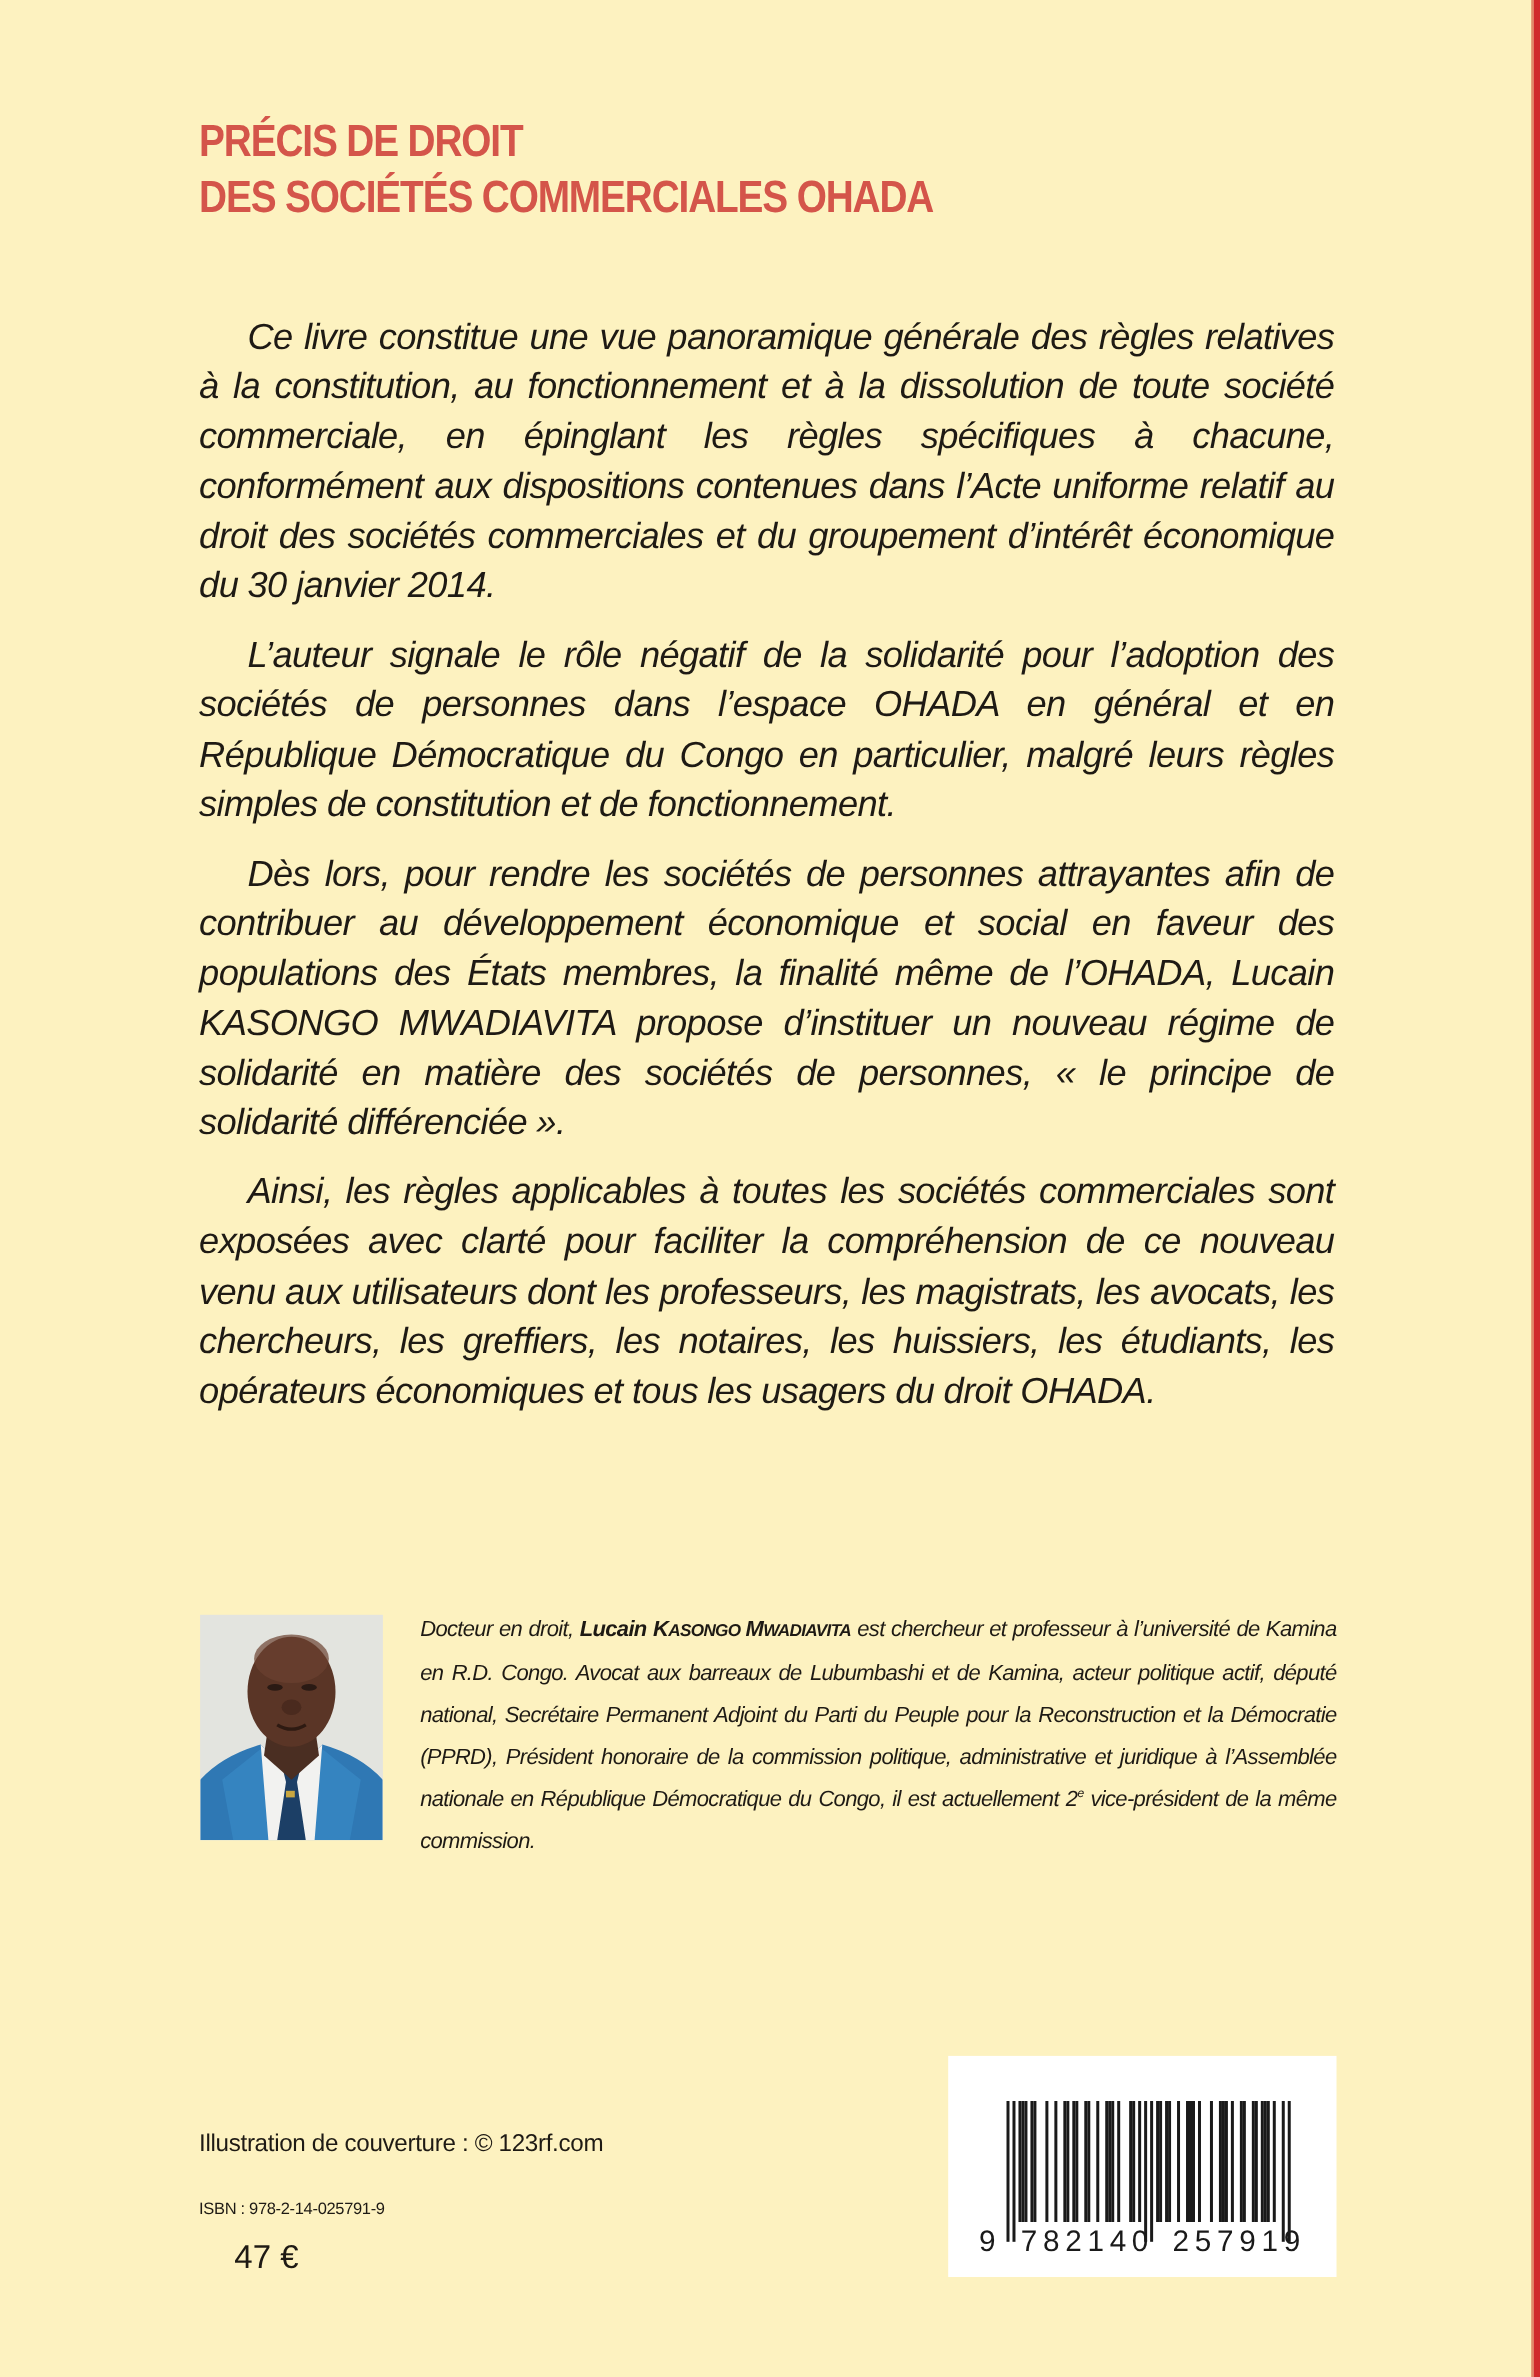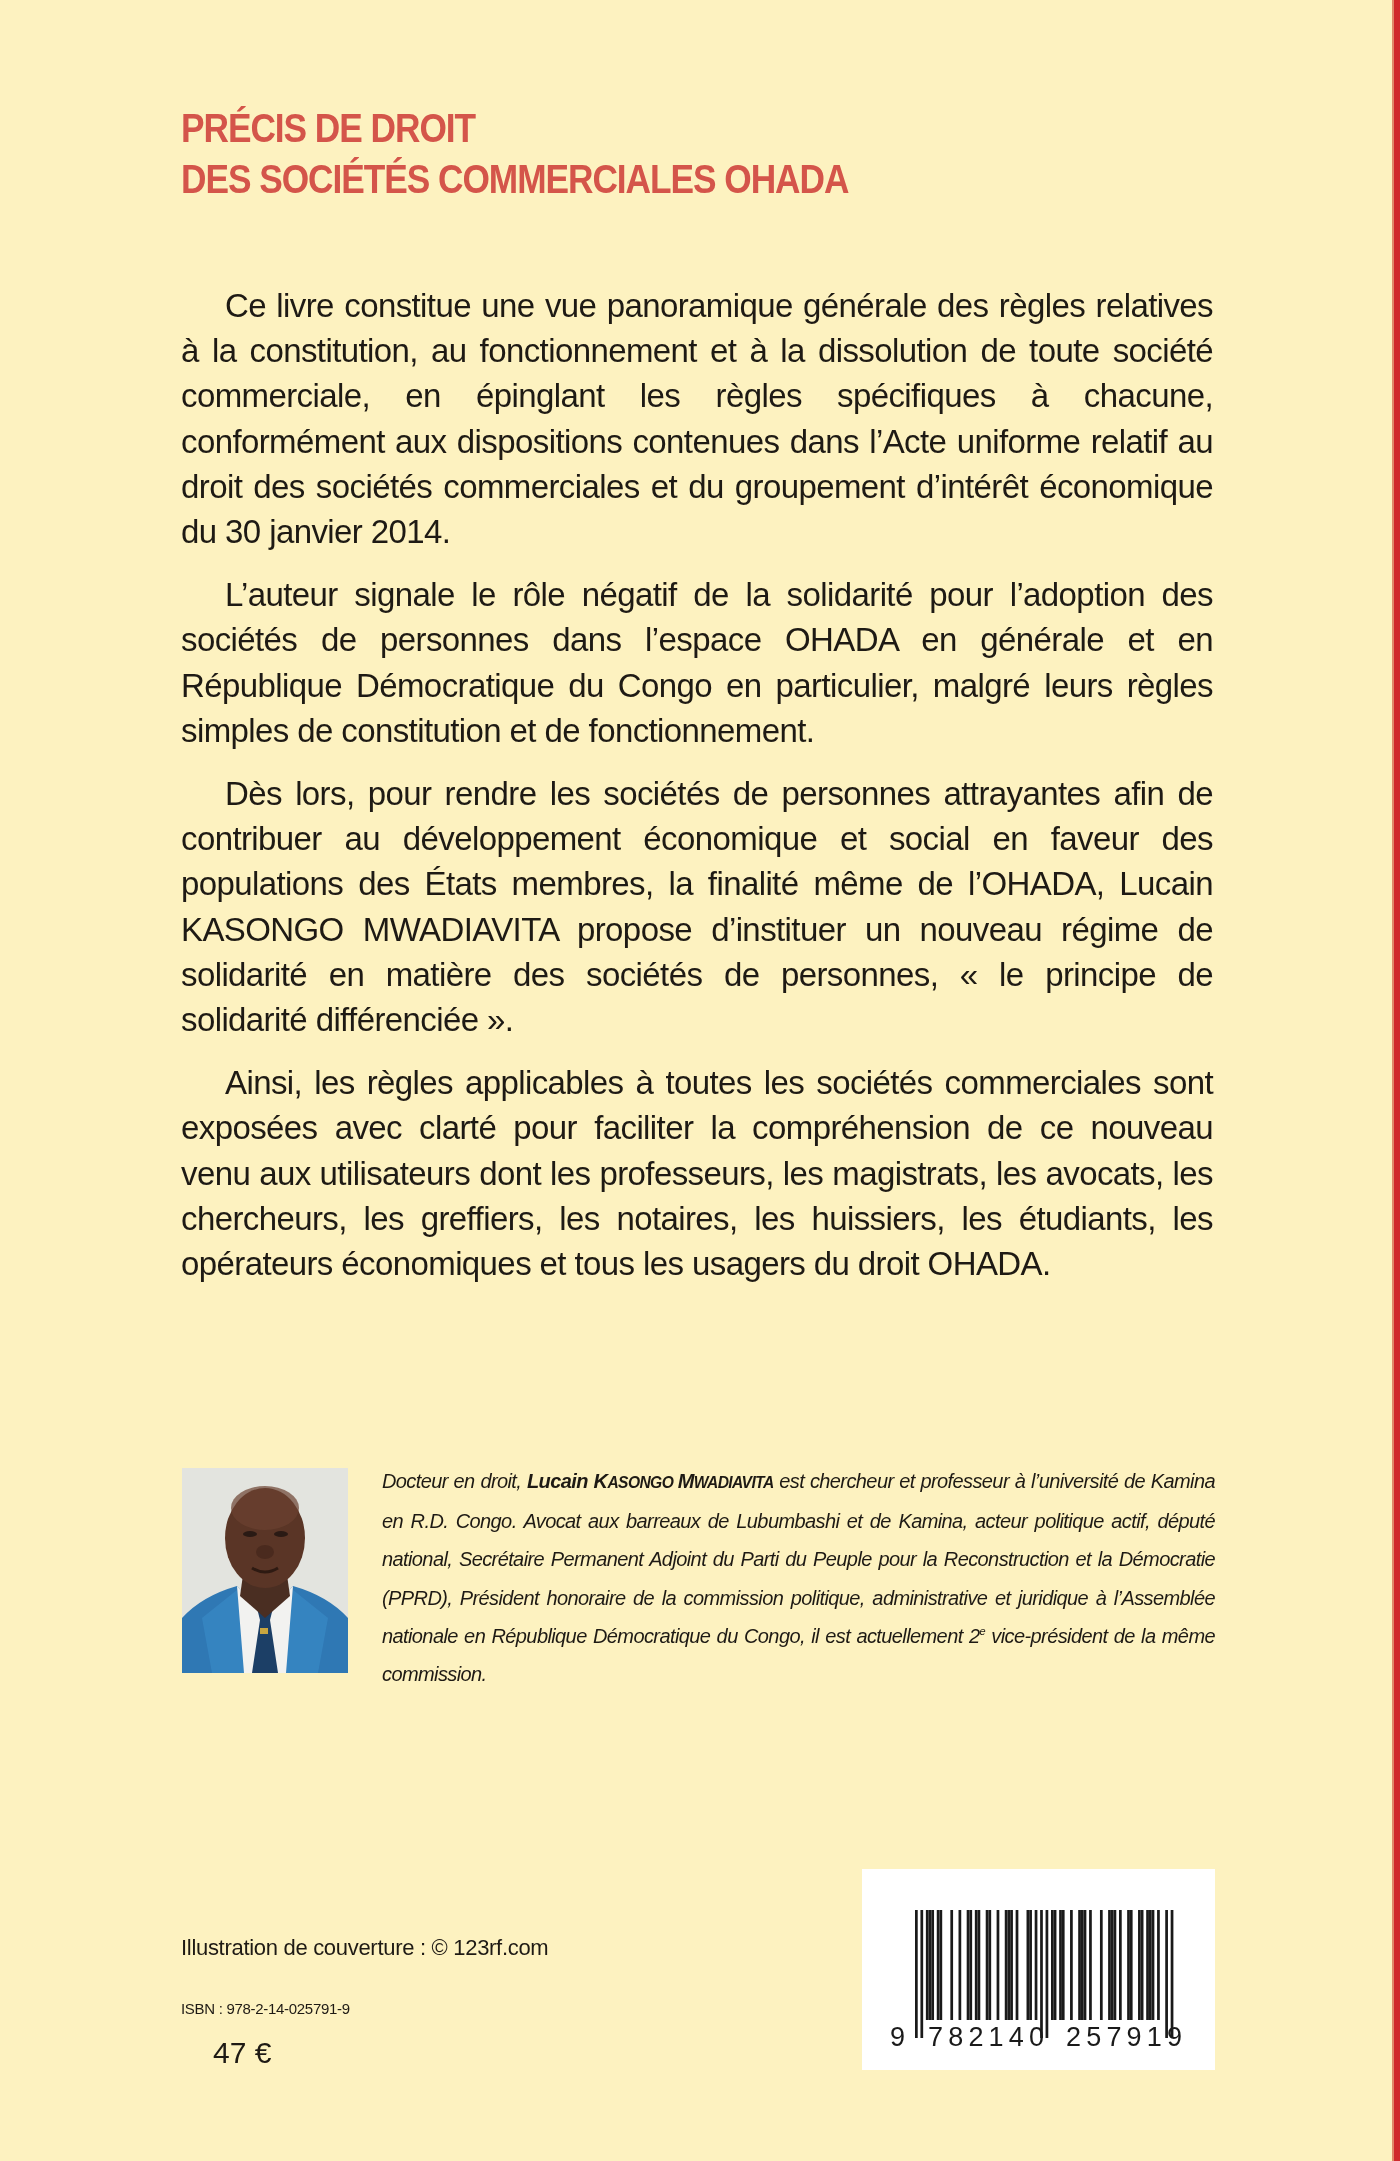--- a/index.html
+++ b/index.html
@@ -50,20 +50,21 @@
       font-family: "Liberation Sans", "DejaVu Sans", sans-serif;
       font-size: 33px;
       line-height: 45.2px;
       letter-spacing: -0.6px;
     }
     .body-text p {
       margin: 0 0 18px 0;
       text-indent: 44px;
       text-align: justify;
       text-align-last: left;
+      font-style: italic;
     }
 
     .bio {
       position: absolute;
       left: 181px;
       top: 1462px;
       width: 1034px;
     }
     .photo {
       float: left;
@@ -134,21 +135,21 @@
 
 <div class="red-edge"></div>
 
 <h1 class="title">
   <span>PRÉCIS DE DROIT</span>
   <span>DES SOCIÉTÉS COMMERCIALES OHADA</span>
 </h1>
 
 <div class="body-text">
   <p>Ce livre constitue une vue panoramique générale des règles relatives à la constitution, au fonctionnement et à la dissolution de toute société commerciale, en épinglant les règles spécifiques à chacune, conformément aux dispositions contenues dans l’Acte uniforme relatif au droit des sociétés commerciales et du groupement d’intérêt économique du 30 janvier 2014.</p>
-  <p>L’auteur signale le rôle négatif de la solidarité pour l’adoption des sociétés de personnes dans l’espace OHADA en générale et en République Démocratique du Congo en particulier, malgré leurs règles simples de constitution et de fonctionnement.</p>
+  <p>L’auteur signale le rôle négatif de la solidarité pour l’adoption des sociétés de personnes dans l’espace OHADA en général et en République Démocratique du Congo en particulier, malgré leurs règles simples de constitution et de fonctionnement.</p>
   <p>Dès lors, pour rendre les sociétés de personnes attrayantes afin de contribuer au développement économique et social en faveur des populations des États membres, la finalité même de l’OHADA, Lucain KASONGO MWADIAVITA propose d’instituer un nouveau régime de solidarité en matière des sociétés de personnes, « le principe de solidarité différenciée ».</p>
   <p>Ainsi, les règles applicables à toutes les sociétés commerciales sont exposées avec clarté pour faciliter la compréhension de ce nouveau venu aux utilisateurs dont les professeurs, les magistrats, les avocats, les chercheurs, les greffiers, les notaires, les huissiers, les étudiants, les opérateurs économiques et tous les usagers du droit OHADA.</p>
 </div>
 
 <div class="bio">
   <div class="photo">
     <svg width="166" height="205" viewBox="0 0 166 205">
       <rect x="0" y="0" width="166" height="205" fill="#e3e4df"></rect>
 
       <path d="M0 150 Q20 128 55 118 L83 150 L111 118 Q146 128 166 150 L166 205 L0 205 Z" fill="#2f78b4"></path>

